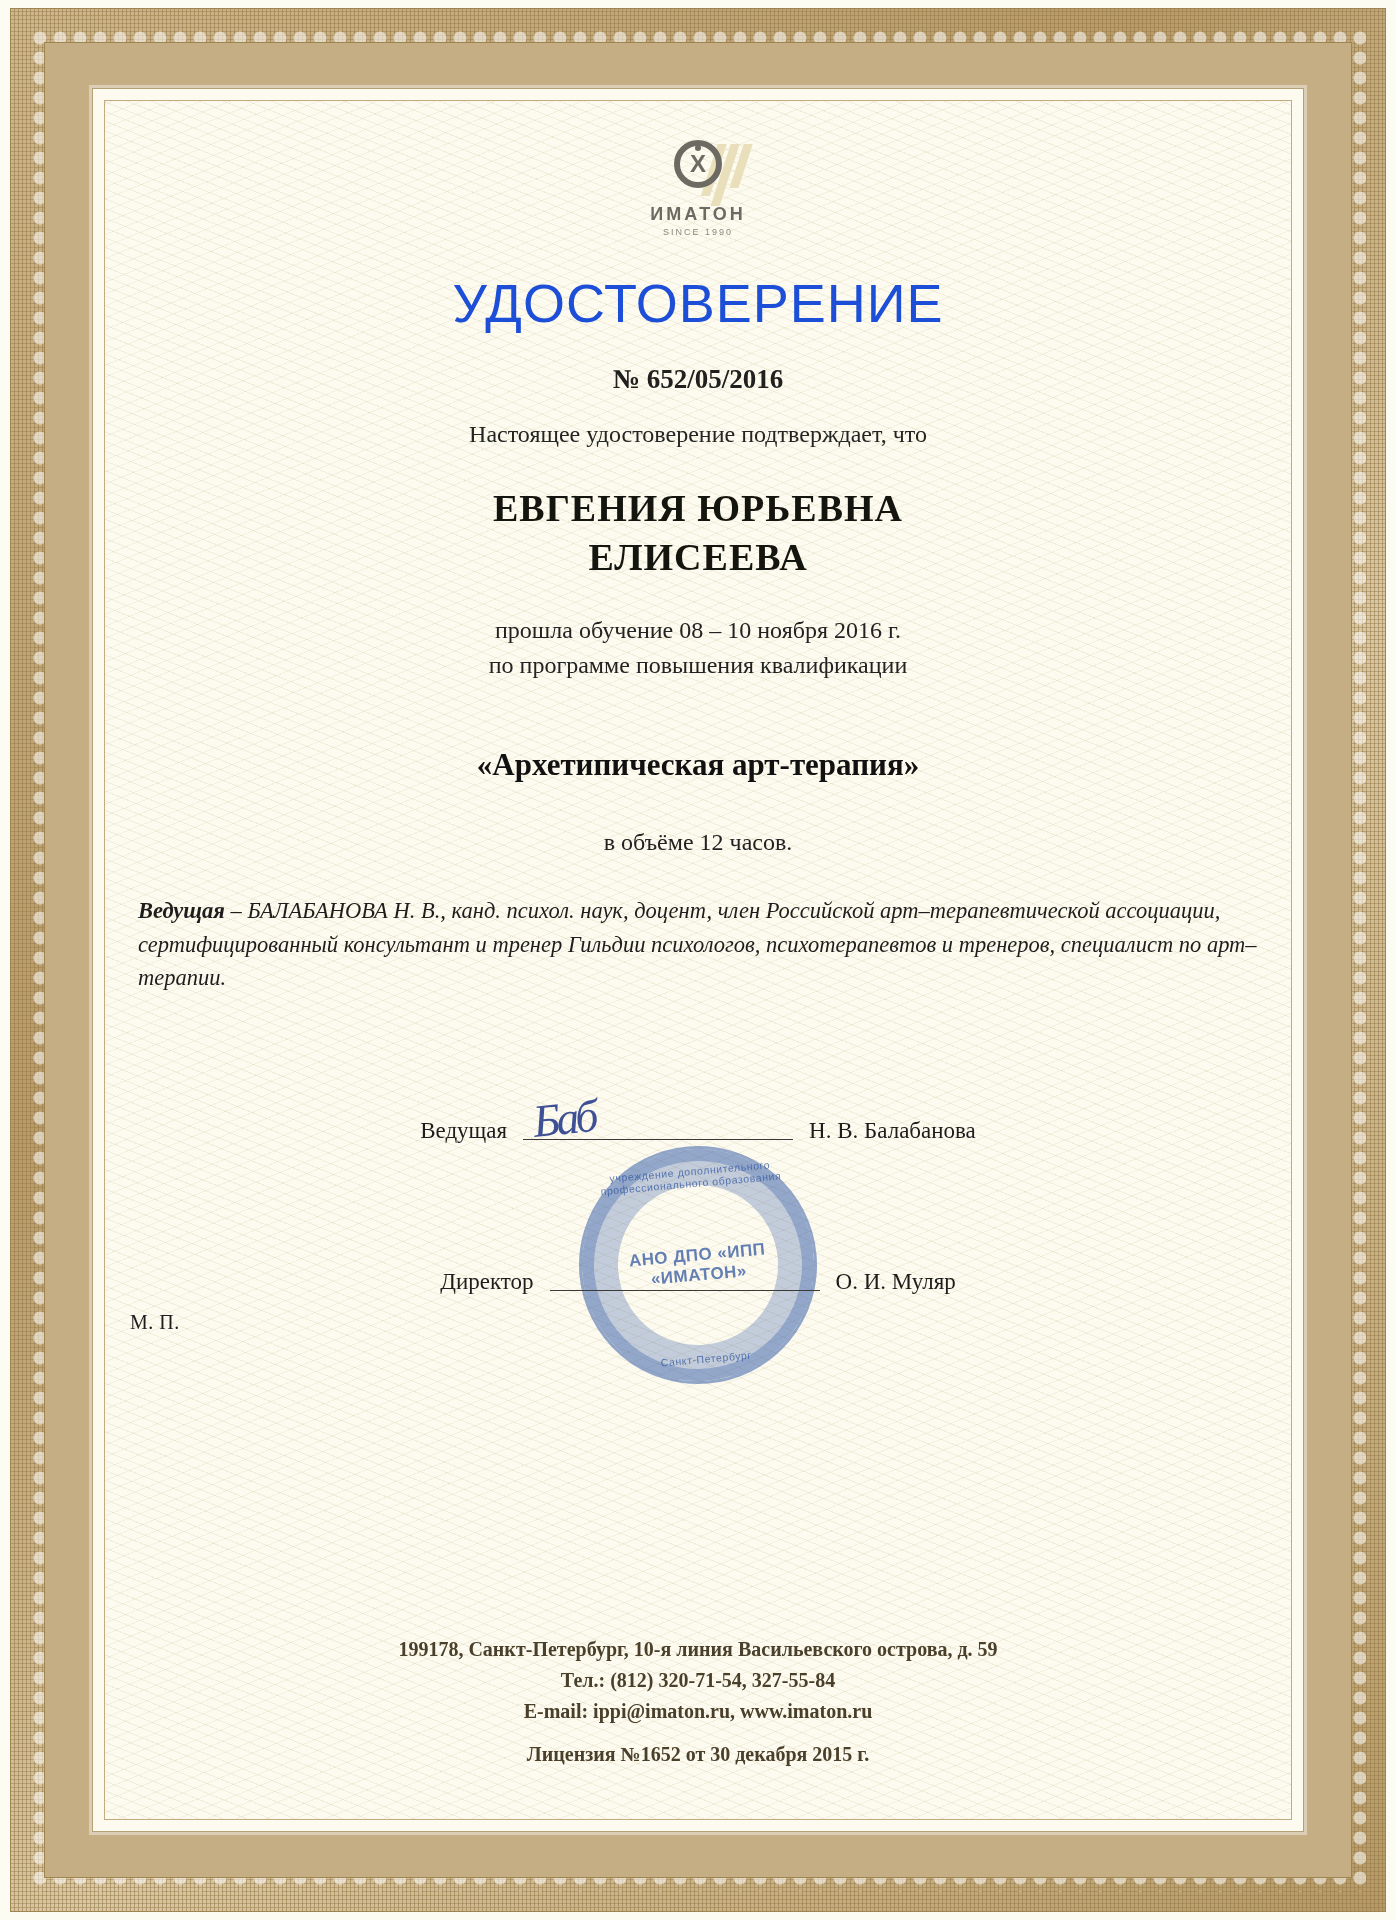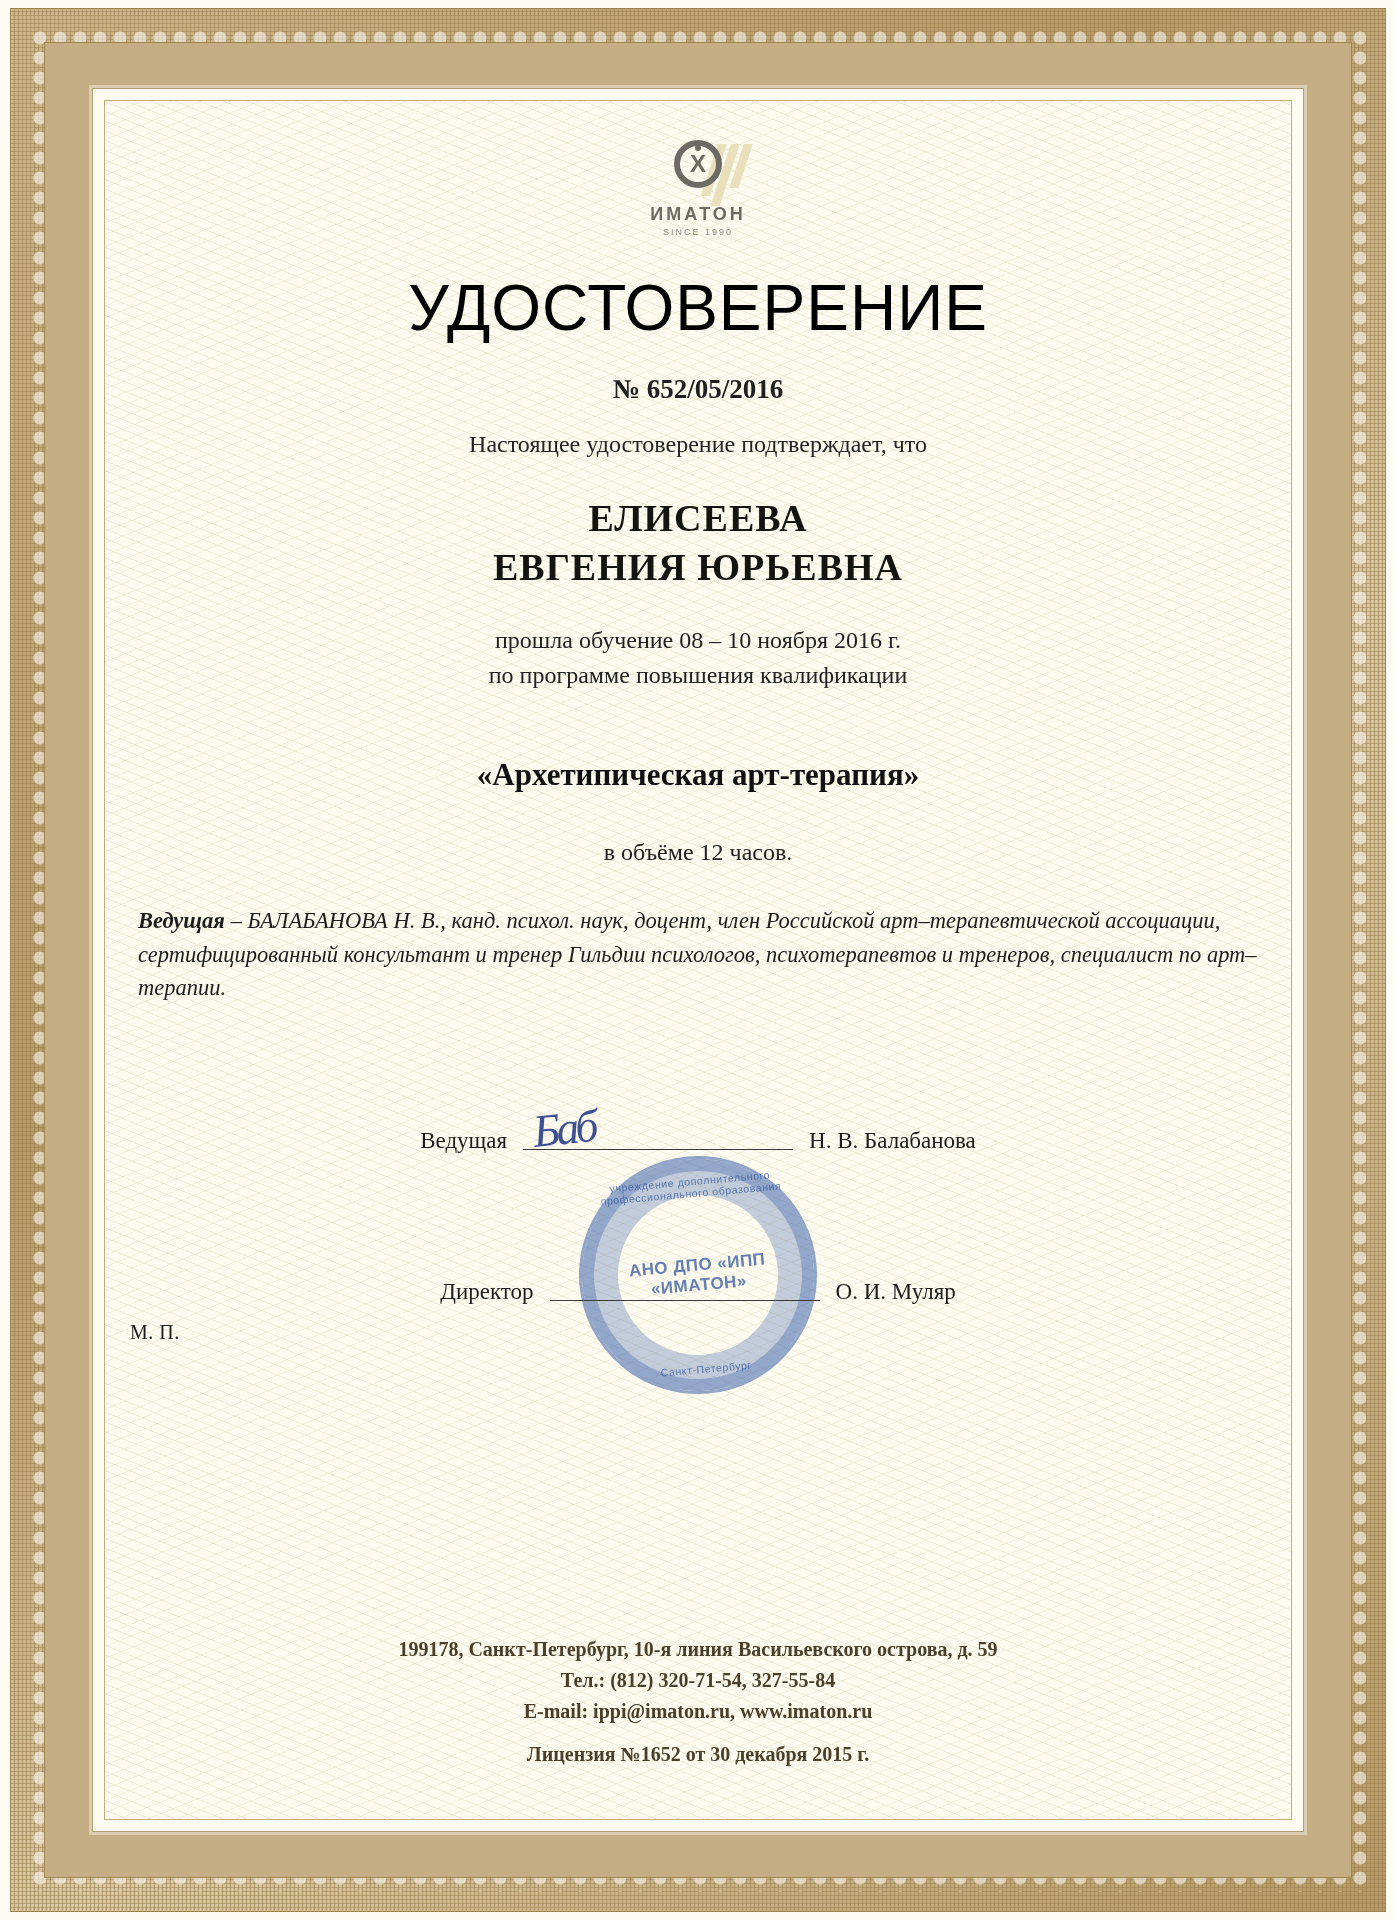--- a/index.html
+++ b/index.html
@@ -157,23 +157,23 @@
   .institute {
     font-family: "Liberation Sans", sans-serif;
     font-size: 27px;
     color: #5f5c55;
     letter-spacing: .4px;
     margin-top: 26px;
   }
 
   .main-title {
     font-family: "Liberation Sans", sans-serif;
-    font-size: 64px;
+    font-size: 54px;
     letter-spacing: 1px;
-    color: #000000;
+    color: #1d4ed8;
     margin-top: 28px;
     line-height: 1;
   }
 
   .doc-number {
     font-size: 27px;
     font-weight: 700;
     margin-top: 34px;
     color: #20201f;
   }
@@ -353,22 +353,22 @@
     </div>
 
 
     <div class="main-title">УДОСТОВЕРЕНИЕ</div>
 
     <div class="doc-number">№ 652/05/2016</div>
 
     <div class="confirm-line">Настоящее удостоверение подтверждает, что</div>
 
     <div class="recipient">
+      <div>ЕВГЕНИЯ ЮРЬЕВНА</div>
       <div>ЕЛИСЕЕВА</div>
-      <div>ЕВГЕНИЯ ЮРЬЕВНА</div>
     </div>
 
     <div class="training-line">
       <div>прошла обучение 08 – 10 ноября 2016 г.</div>
       <div>по программе повышения квалификации</div>
     </div>
 
     <div class="program-title">«Архетипическая арт-терапия»</div>
 
     <div class="hours">в объёме 12 часов.</div>

